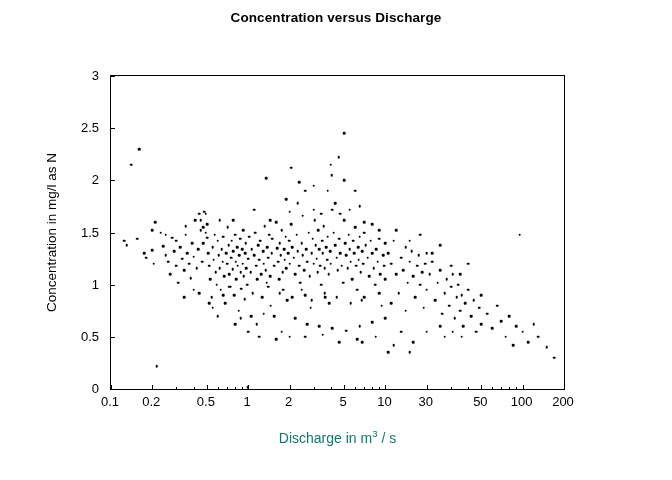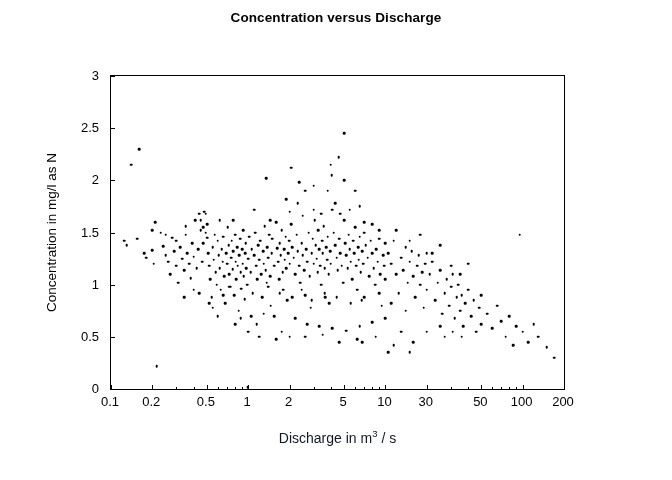--- a/index.html
+++ b/index.html
@@ -100,21 +100,21 @@
     transform: rotate(-90deg) translate(-390px, 44px);
     white-space: nowrap;
   }
   #x-axis-title {
     position: absolute;
     left: 110px;
     top: 428px;
     width: 455px;
     text-align: center;
     font-size: 14px;
-    color: #0f172a;
+    color: #0f766e;
   }
   #x-axis-title sup {
     font-size: 9.5px;
     vertical-align: super;
   }
 </style>
 </head>
 <body>
 
 <div id="page">

